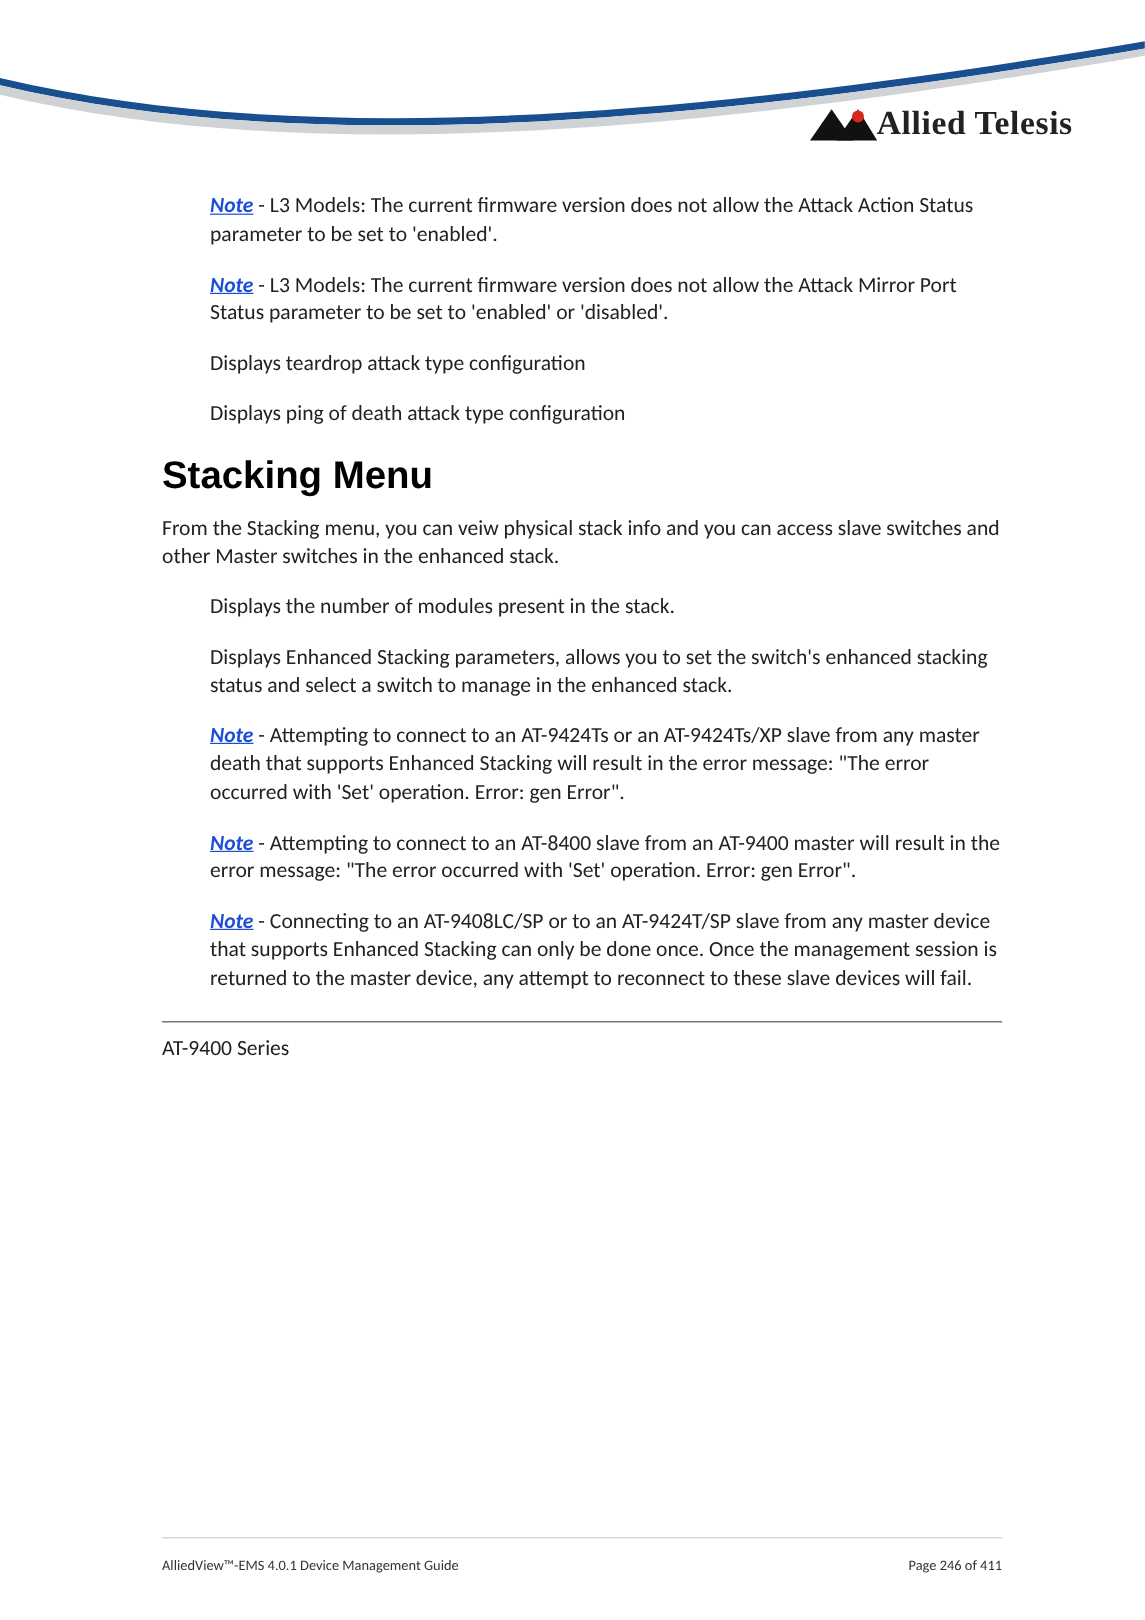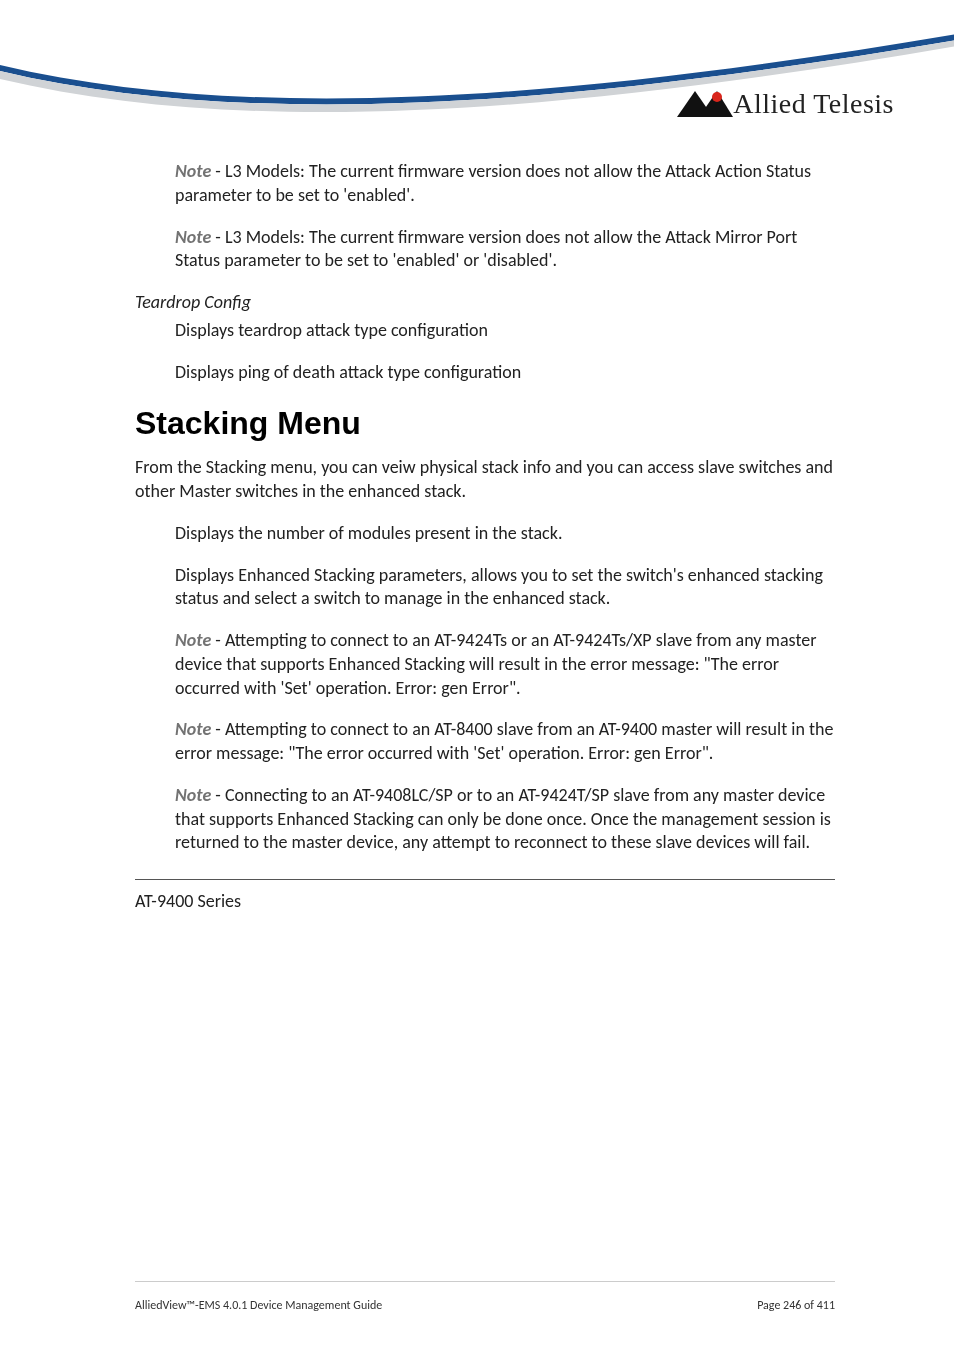--- a/index.html
+++ b/index.html
@@ -1,27 +1,27 @@
 <!DOCTYPE html>
 <html><head>
 <meta charset="utf-8">
 <style>
   * { box-sizing: border-box; margin: 0; padding: 0; }
   html, body { width: 954px; height: 1350px; background: #fff; font-family: "Gill Sans", "Gill Sans MT", "Segoe UI", Calibri, sans-serif; color: #222; }
   body { position: relative; }
 
   .header-swoosh { position: absolute; top: 0; left: 0; width: 954px; height: 140px; }
 
-  .logo { position: absolute; top: 88px; right: 60px; display: flex; align-items: center; gap: 0; }
+  .logo { position: absolute; top: 88px; right: 60px; display: flex; align-items: center; gap: 0; font-weight: bold; }
   .logo-mark svg { width: 56px; height: 30px; display: block; }
   .logo-text { font-family: "Times New Roman", serif; font-size: 28px; letter-spacing: 0.5px; }
 
   .content { position: absolute; top: 160px; left: 135px; width: 700px; font-size: 18px; line-height: 1.32; }
 
-  .note-word { color: #737373; font-style: italic; font-weight: bold; }
+  .note-word { color: #1d4ed8; font-style: italic; font-weight: bold; text-decoration: underline; }
 
   .para { margin-bottom: 18px; }
   .indent { padding-left: 40px; }
 
   .section-title { font-family: "Gill Sans", "Gill Sans MT", "Segoe UI", sans-serif; font-size: 32px; font-weight: 700; color: #000000; margin-top: 10px; margin-bottom: 12px; }
 
   .hr { border: none; border-top: 1px solid #555; margin: 24px 0 10px 0; }
 
   .series-label { font-size: 18px; margin-top: 6px; }
 
@@ -55,37 +55,34 @@
 <div class="content">
 
   <p class="para indent">
     <span class="note-word">Note</span><span> - L3 Models: The current firmware version does not allow the Attack Action Status parameter to be set to 'enabled'.</span>
   </p>
 
   <p class="para indent">
     <span class="note-word">Note</span><span> - L3 Models: The current firmware version does not allow the Attack Mirror Port Status parameter to be set to 'enabled' or 'disabled'.</span>
   </p>
 
-  <div class="dt-block">
-    <span class="dt">Teardrop Config</span>
-  </div>
   <p class="dd-para">Displays teardrop attack type configuration</p>
 
   <p class="dd-para">Displays ping of death attack type configuration</p>
 
   <h2 class="section-title">Stacking Menu</h2>
 
   <p class="para">From the Stacking menu, you can veiw physical stack info and you can access slave switches and other Master switches in the enhanced stack.</p>
 
   <p class="dd-para">Displays the number of modules present in the stack.</p>
 
   <p class="dd-para" style="margin-bottom:18px;">Displays Enhanced Stacking parameters, allows you to set the switch's enhanced stacking status and select a switch to manage in the enhanced stack.</p>
 
   <p class="para indent">
-    <span class="note-word">Note</span><span> - Attempting to connect to an AT-9424Ts or an AT-9424Ts/XP slave from any master device that supports Enhanced Stacking will result in the error message: "The error occurred with 'Set' operation. Error: gen Error".</span>
+    <span class="note-word">Note</span><span> - Attempting to connect to an AT-9424Ts or an AT-9424Ts/XP slave from any master death that supports Enhanced Stacking will result in the error message: "The error occurred with 'Set' operation. Error: gen Error".</span>
   </p>
 
   <p class="para indent">
     <span class="note-word">Note</span><span> - Attempting to connect to an AT-8400 slave from an AT-9400 master will result in the error message: "The error occurred with 'Set' operation. Error: gen Error".</span>
   </p>
 
   <p class="para indent">
     <span class="note-word">Note</span><span> - Connecting to an AT-9408LC/SP or to an AT-9424T/SP slave from any master device that supports Enhanced Stacking can only be done once. Once the management session is returned to the master device, any attempt to reconnect to these slave devices will fail.</span>
   </p>
 

